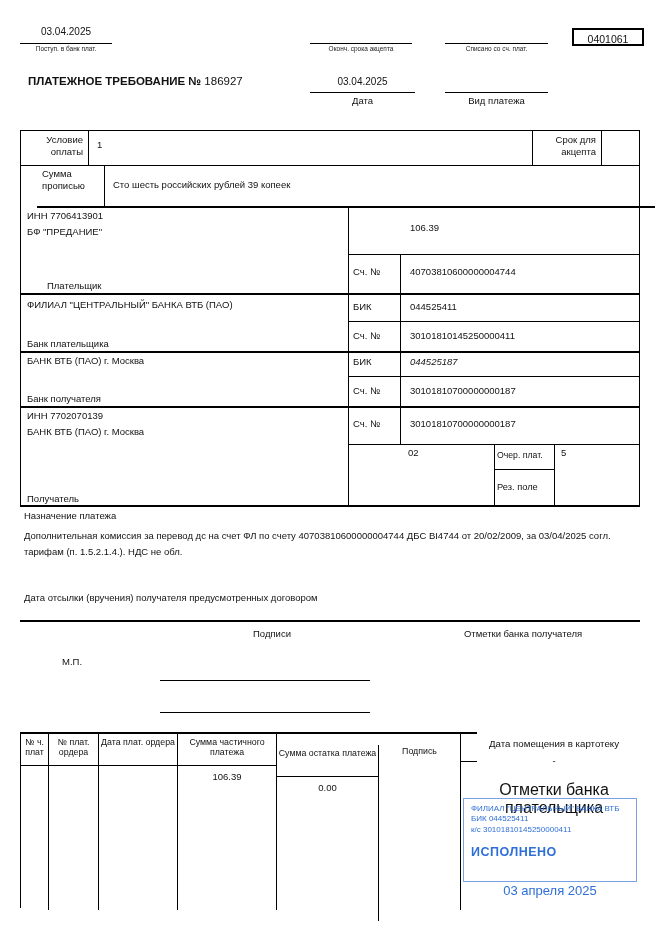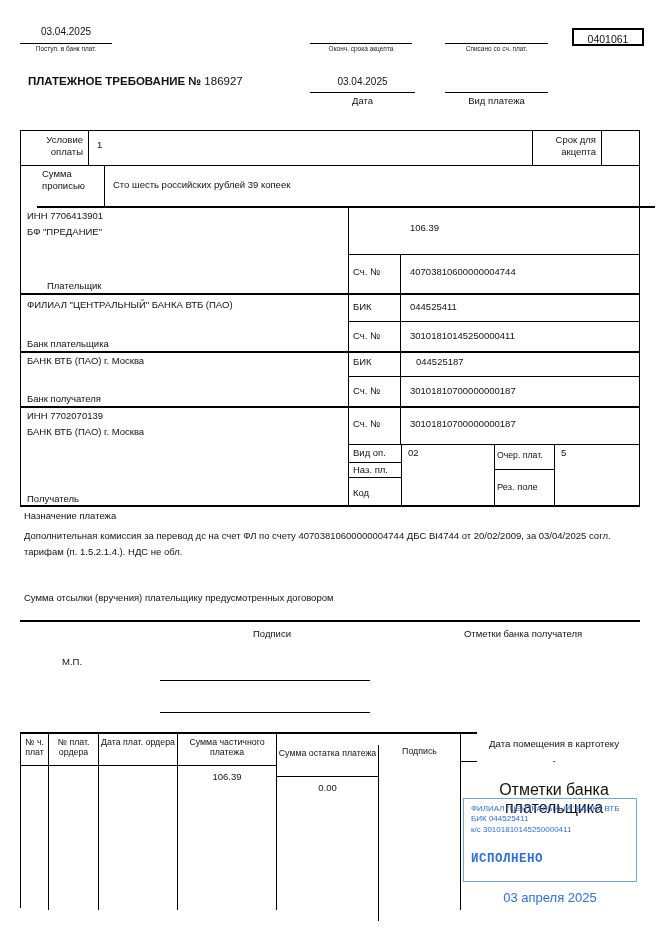--- a/index.html
+++ b/index.html
@@ -20,21 +20,21 @@
   .brd-b{border-bottom:1px solid #000;}
   .brd-b2{border-bottom:2px solid #000;margin-left:16px;}
   .lbl{font-size:9.5px;line-height:1.3;}
   .val{font-size:9.5px;}
   .btable{border-top:2px solid #000;border-left:1px solid #000;box-sizing:border-box;}
   .bth{font-size:8.8px;line-height:1.15;text-align:center;padding-top:3px;box-sizing:border-box;}
   .stamp{
     border:1.5px solid #7aa3e6;color:#2e6fd8;box-sizing:border-box;
     padding:5px 7px;font-size:8px;line-height:1.3;
   }
-  .stamp .big{font-weight:bold;font-size:12.5px;letter-spacing:.5px;margin-top:16px;font-family:Liberation Mono, monospace;}
+  .stamp .big{font-weight:bold;font-size:12.5px;letter-spacing:.5px;margin-top:9px;}
   .stamp .dt{font-size:13px;margin-top:23px;border-top:none;text-align:center;}
 </style>
 </head>
 <body>
 
 <div class="page">
 
   <div class="abs c" style="left:20px;top:26px;width:92px;font-size:10px;">03.04.2025</div>
   <div class="abs hl" style="left:20px;top:43px;width:92px;"></div>
   <div class="abs c micro" style="left:12px;top:45px;width:108px;">Поступ. в банк плат.</div>
@@ -100,60 +100,55 @@
       </div>
     </div>
 
     <div class="abs" style="left:0;top:220px;width:618px;height:55px;border-bottom:2px solid #000;">
       <div class="abs brd-r" style="left:0;top:0;width:327px;height:55px;">
         <div class="abs val" style="left:6px;top:4px;">БАНК ВТБ (ПАО) г. Москва</div>
         <div class="abs val" style="left:6px;bottom:2px;">Банк получателя</div>
       </div>
       <div class="abs brd-b" style="left:327px;top:0;width:291px;height:25px;">
         <div class="abs brd-r lbl" style="left:0;top:0;width:53px;height:25px;padding:5px 0 0 5px;box-sizing:border-box;">БИК</div>
-        <div class="abs val" style="left:68px;top:5px;">044525187</div>
+        <div class="abs val" style="left:62px;top:5px;font-style:italic;">044525187</div>
       </div>
       <div class="abs" style="left:327px;top:25px;width:291px;height:30px;">
         <div class="abs brd-r lbl" style="left:0;top:0;width:53px;height:30px;padding:9px 0 0 5px;box-sizing:border-box;">Сч. №</div>
         <div class="abs val" style="left:62px;top:9px;">30101810700000000187</div>
       </div>
     </div>
 
     <div class="abs" style="left:0;top:275px;width:618px;height:100px;">
       <div class="abs brd-r" style="left:0;top:0;width:327px;height:100px;">
         <div class="abs val" style="left:6px;top:4px;">ИНН 7702070139</div>
         <div class="abs val" style="left:6px;top:20px;">БАНК ВТБ (ПАО) г. Москва</div>
         <div class="abs val" style="left:6px;bottom:2px;">Получатель</div>
       </div>
       <div class="abs brd-b" style="left:327px;top:0;width:291px;height:38px;">
         <div class="abs brd-r lbl" style="left:0;top:0;width:53px;height:38px;padding:12px 0 0 5px;box-sizing:border-box;">Сч. №</div>
         <div class="abs val" style="left:62px;top:12px;">30101810700000000187</div>
       </div>
       <div class="abs" style="left:327px;top:38px;width:291px;height:62px;">
-        <div class="abs brd-r" style="left:0;top:0;width:53px;height:62px;">
-          <div class="abs brd-b lbl" style="left:0;top:0;width:53px;height:19px;padding:3px 0 0 5px;box-sizing:border-box;">Вид оп.</div>
-          <div class="abs brd-b lbl" style="left:0;top:19px;width:53px;height:15px;padding:1px 0 0 5px;box-sizing:border-box;">Наз. пл.</div>
-          <div class="abs lbl" style="left:0;top:34px;width:53px;height:28px;padding:9px 0 0 5px;box-sizing:border-box;">Код</div>
-        </div>
         <div class="abs brd-r" style="left:53px;top:0;width:93px;height:62px;">
           <div class="abs val" style="left:7px;top:3px;text-align:right;">02</div>
         </div>
         <div class="abs brd-r" style="left:146px;top:0;width:60px;height:62px;">
           <div class="abs brd-b" style="left:0;top:0;width:60px;height:26px;padding:6px 0 0 3px;box-sizing:border-box;font-size:8.7px;">Очер. плат.</div>
           <div class="abs" style="left:0;top:26px;width:60px;height:36px;padding:12px 0 0 3px;box-sizing:border-box;font-size:9.3px;">Рез. поле</div>
         </div>
         <div class="abs val" style="left:213px;top:3px;">5</div>
       </div>
     </div>
   </div>
 
   <div class="abs t9" style="left:24px;top:510px;">Назначение платежа</div>
   <div class="abs" style="left:24px;top:528px;width:612px;font-size:9.5px;line-height:16px;">Дополнительная комиссия за перевод дс на счет ФЛ по счету 40703810600000004744 ДБС BI4744 от 20/02/2009, за 03/04/2025 согл. тарифам (п. 1.5.2.1.4.). НДС не обл.</div>
 
-  <div class="abs t9" style="left:24px;top:592px;">Сумма отсылки (вручения) плательщику предусмотренных договором</div>
+  <div class="abs t9" style="left:24px;top:592px;">Дата отсылки (вручения) получателя предусмотренных договором</div>
 
   <div class="abs hl2" style="left:20px;top:620px;width:620px;"></div>
   <div class="abs c t9" style="left:228px;top:628px;width:88px;">Подписи</div>
   <div class="abs c t9" style="left:448px;top:628px;width:150px;">Отметки банка получателя</div>
 
   <div class="abs t9" style="left:62px;top:656px;">М.П.</div>
   <div class="abs" style="left:160px;top:680px;width:210px;border-top:1.5px solid #000;"></div>
   <div class="abs" style="left:160px;top:712px;width:210px;border-top:1.5px solid #000;"></div>
 
   <div class="abs btable" style="left:20px;top:732px;width:440px;height:176px;">

